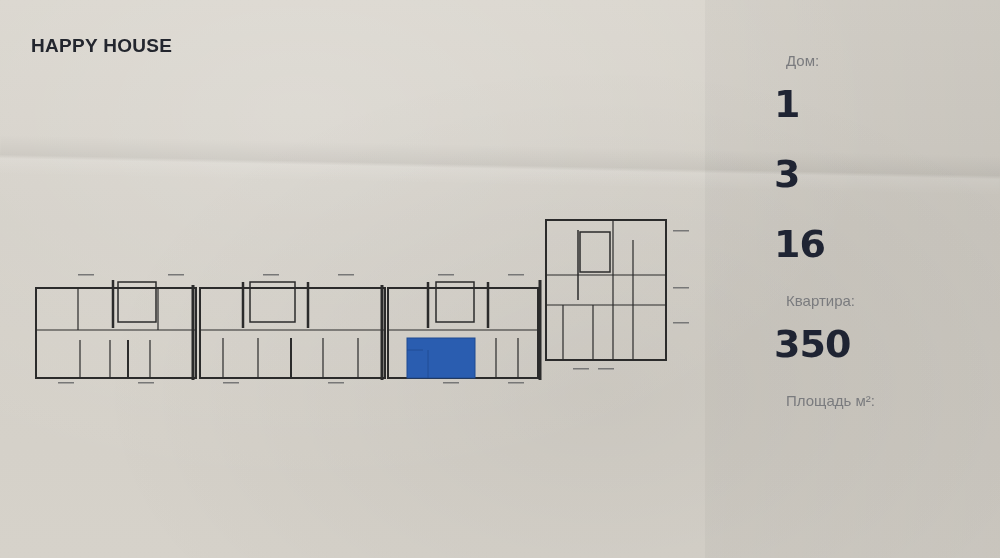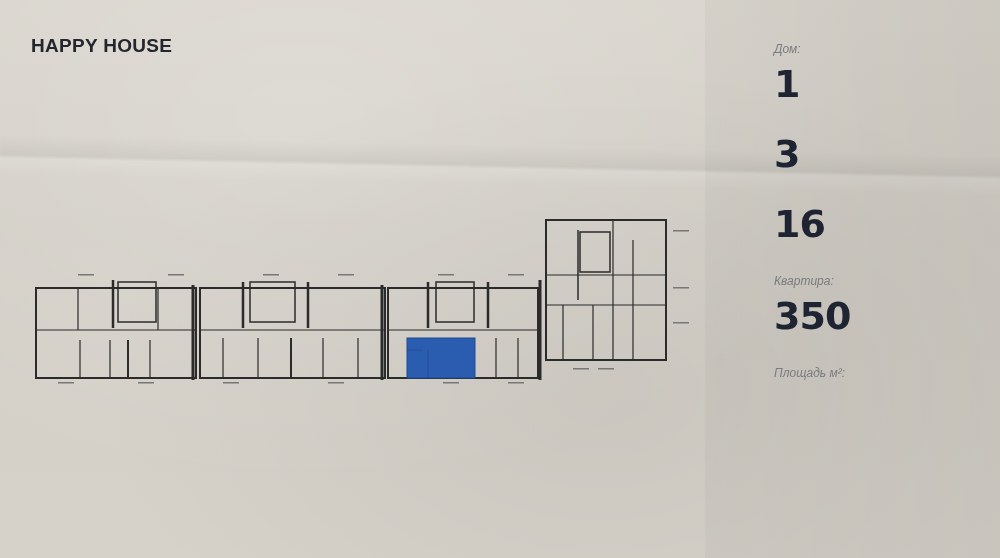--- a/index.html
+++ b/index.html
@@ -30,22 +30,22 @@
       position: absolute; left: 31px; top: 35px;
       font-family: "Liberation Sans", sans-serif;
       font-weight: 700; font-size: 19px; letter-spacing: 0.3px;
       color: #23262e;
     }
     .info {
       position: absolute; left: 774px; top: 40px; width: 220px;
     }
     .info .label {
       font-family: "Liberation Sans", sans-serif;
-      font-size: 12px; color: #7a7b7e; margin: 0;
-      height: 18px; line-height: 18px; font-style: italic;
+      font-size: 15px; color: #7a7b7e; margin: 12px;
+      height: 18px; line-height: 18px;
     }
     .info .value {
       font-family: "DejaVu Sans", sans-serif;
       font-weight: 700; font-size: 38px; color: #1f2433;
       line-height: 44px; margin: 4px 0 26px 0;
       letter-spacing: -1px;
     }
     .plan {
       position: absolute; left: 18px; top: 210px; width: 680px; height: 190px;
     }

